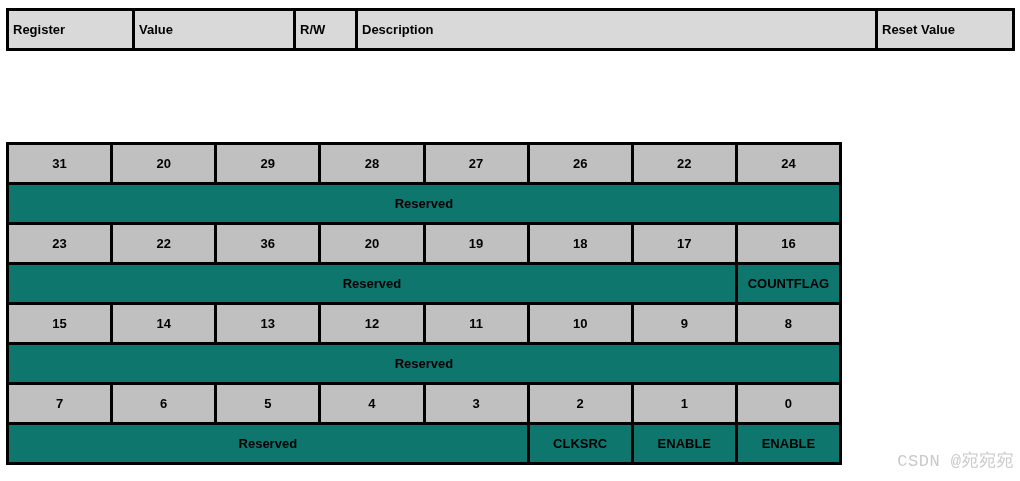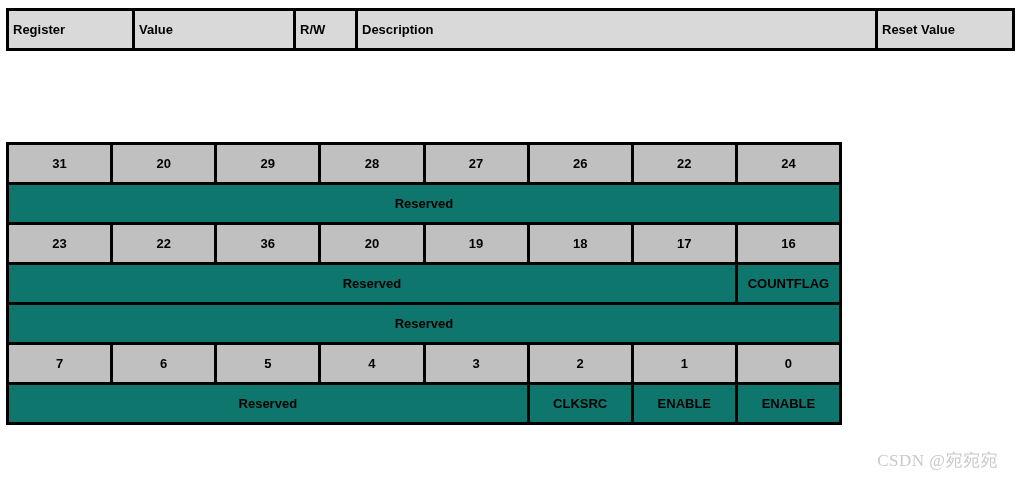--- a/index.html
+++ b/index.html
@@ -65,27 +65,27 @@
   #bit-table td.bit-cell {
     background: var(--bit-bg, #c0c0c0);
   }
   #bit-table td.field-cell {
     background: #0f766e;
   }
   
   .watermark {
     position: absolute;
     top: 449px;
-    right: 22px;
+    right: 6px;
     font-size: 17px;
     letter-spacing: 0.5px;
     color: var(--wm, #c9c9c9);
     mix-blend-mode: darken;
     z-index: 5;
-    font-family: Liberation Serif, serif;
+    font-family: Liberation Mono, monospace;
   }
 </style>
 </head>
 <body>
 
 <div class="page">
 
   <table id="reg-table">
     <colgroup>
       <col style="width:126px">
@@ -138,20 +138,30 @@
           <td class="bit-cell">19</td>
           <td class="bit-cell">18</td>
           <td class="bit-cell">17</td>
           <td class="bit-cell">16</td>
         </tr>
         <tr>
           <td class="field-cell" colspan="7">Reserved</td>
           <td class="field-cell" colspan="1">COUNTFLAG</td>
         </tr>
         <tr>
+          <td class="bit-cell">15</td>
+          <td class="bit-cell">14</td>
+          <td class="bit-cell">13</td>
+          <td class="bit-cell">12</td>
+          <td class="bit-cell">11</td>
+          <td class="bit-cell">10</td>
+          <td class="bit-cell">9</td>
+          <td class="bit-cell">8</td>
+        </tr>
+        <tr>
           <td class="field-cell" colspan="8">Reserved</td>
         </tr>
         <tr>
           <td class="bit-cell">7</td>
           <td class="bit-cell">6</td>
           <td class="bit-cell">5</td>
           <td class="bit-cell">4</td>
           <td class="bit-cell">3</td>
           <td class="bit-cell">2</td>
           <td class="bit-cell">1</td>

